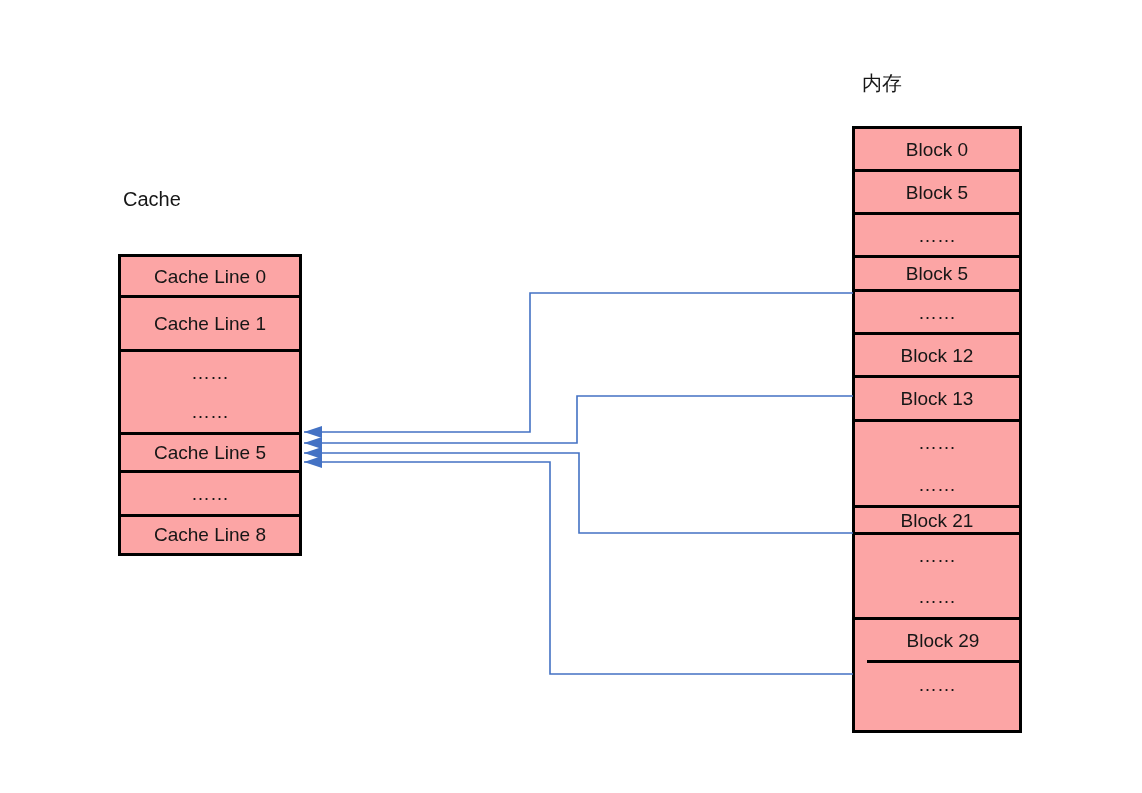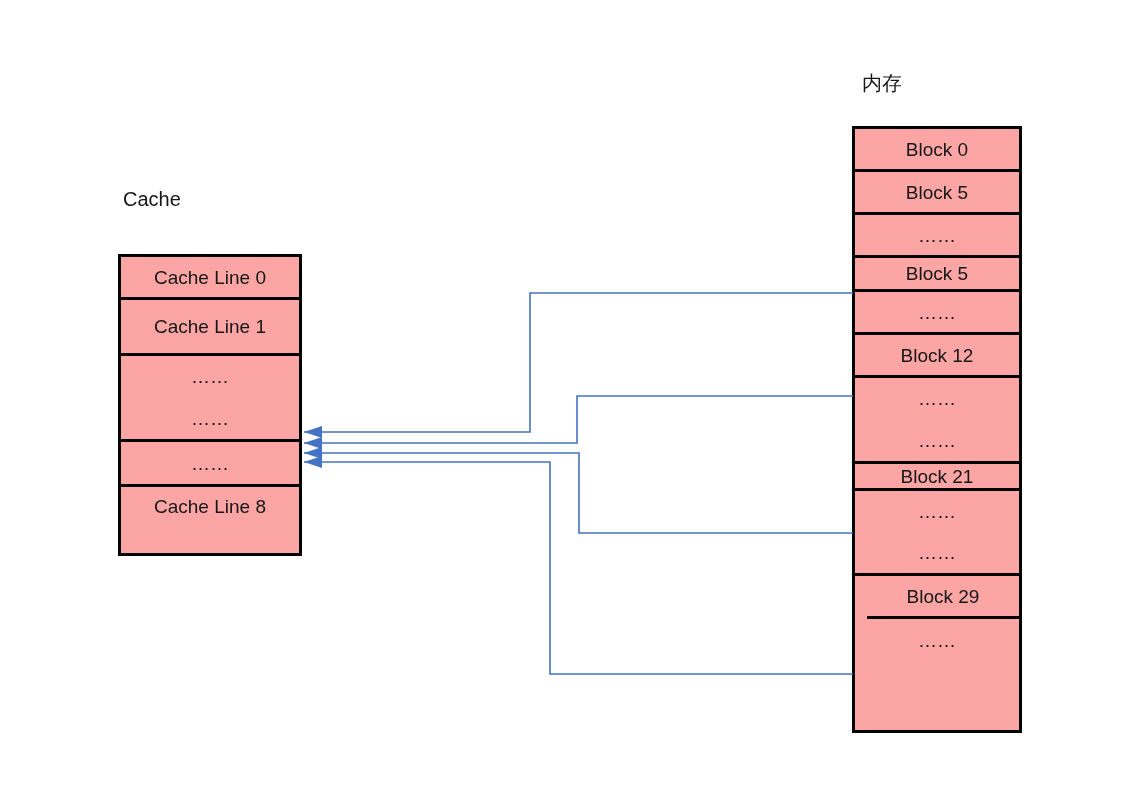--- a/index.html
+++ b/index.html
@@ -73,20 +73,23 @@
     <div class="map-row" style="height:43px;">
       <span class="row-label">Cache Line 0</span>
     </div>
     <div class="map-row" style="height:56px;">
       <span class="row-label">Cache Line 1</span>
     </div>
     <div class="map-row double" style="height:86px;">
       <span class="row-label">……</span>
       <span class="row-label">……</span>
     </div>
+    <div class="map-row" style="height:40px;">
+      <span class="row-label">Cache Line 5</span>
+    </div>
     <div class="map-row" style="height:45px;">
       <span class="row-label">……</span>
     </div>
     <div class="map-row" style="height:38px;">
       <span class="row-label">Cache Line 8</span>
     </div>
   </div>
 
   <div class="map-table" style="left:852px; top:126px; width:170px; height:607px;">
     <div class="map-row" style="height:43px;">
@@ -99,20 +102,23 @@
       <span class="row-label">……</span>
     </div>
     <div class="map-row" style="height:34px;">
       <span class="row-label">Block 5</span>
     </div>
     <div class="map-row" style="height:43px;">
       <span class="row-label">……</span>
     </div>
     <div class="map-row" style="height:43px;align-items:center;">
       <span class="row-label">Block 12</span>
+    </div>
+    <div class="map-row" style="height:44px;">
+      <span class="row-label">Block 13</span>
     </div>
     <div class="map-row double" style="height:86px;">
       <span class="row-label">……</span>
       <span class="row-label">……</span>
     </div>
     <div class="map-row" style="height:27px;">
       <span class="row-label">Block 21</span>
     </div>
     <div class="map-row double" style="height:85px;">
       <span class="row-label">……</span>

